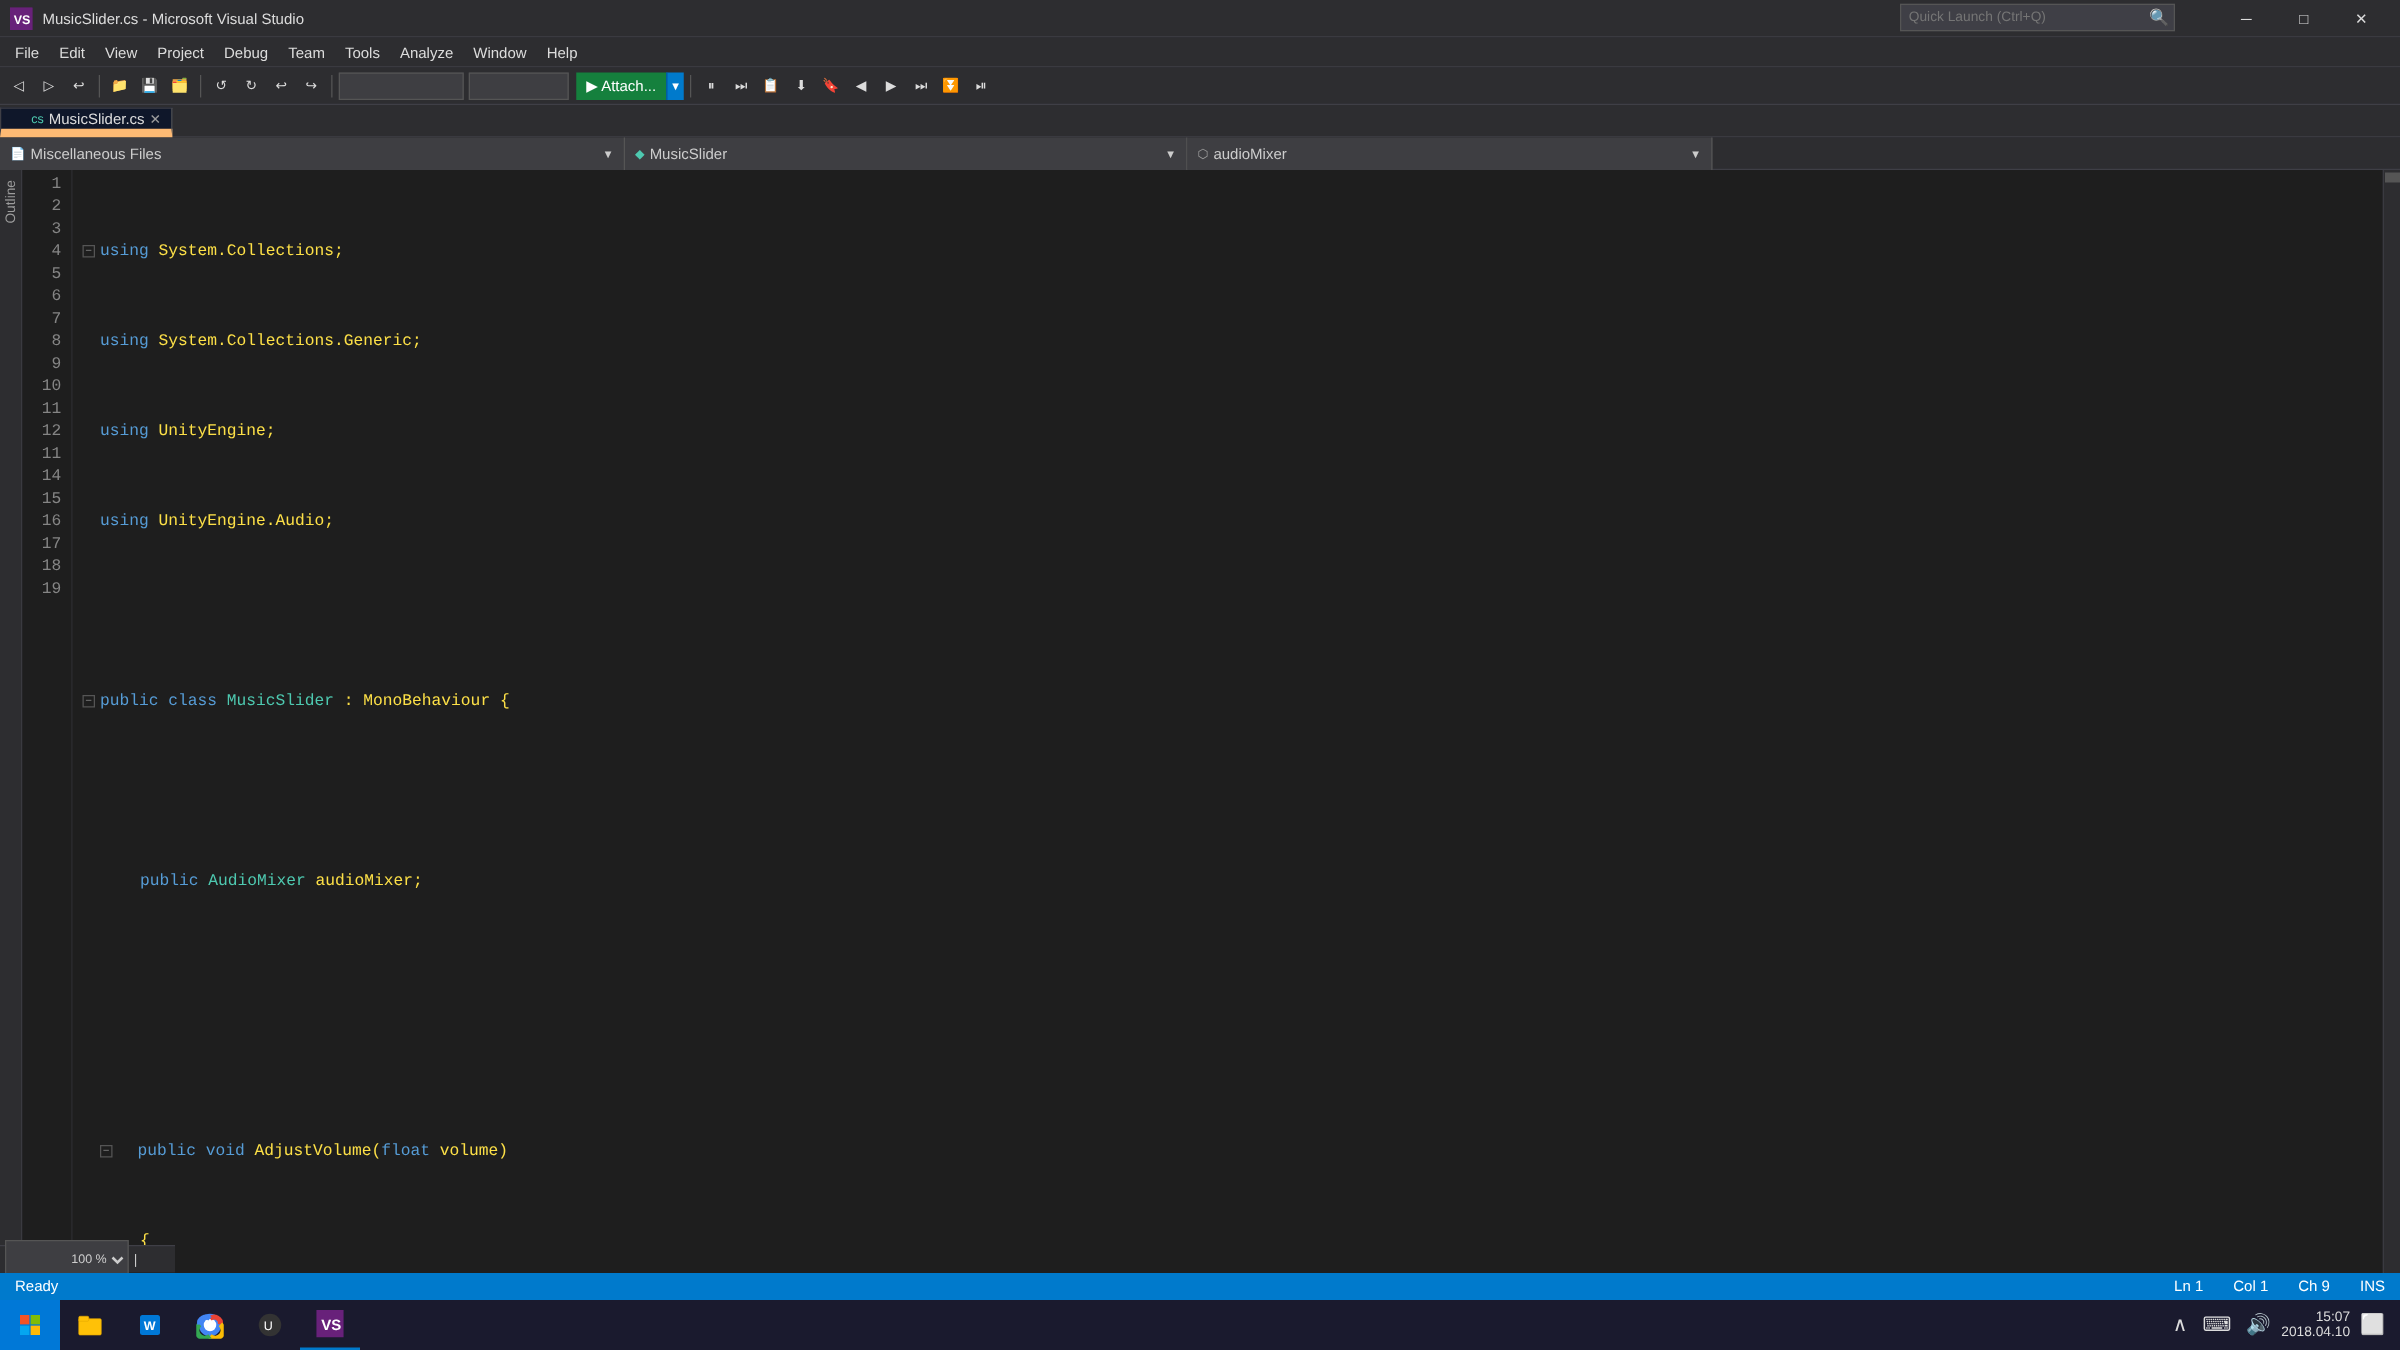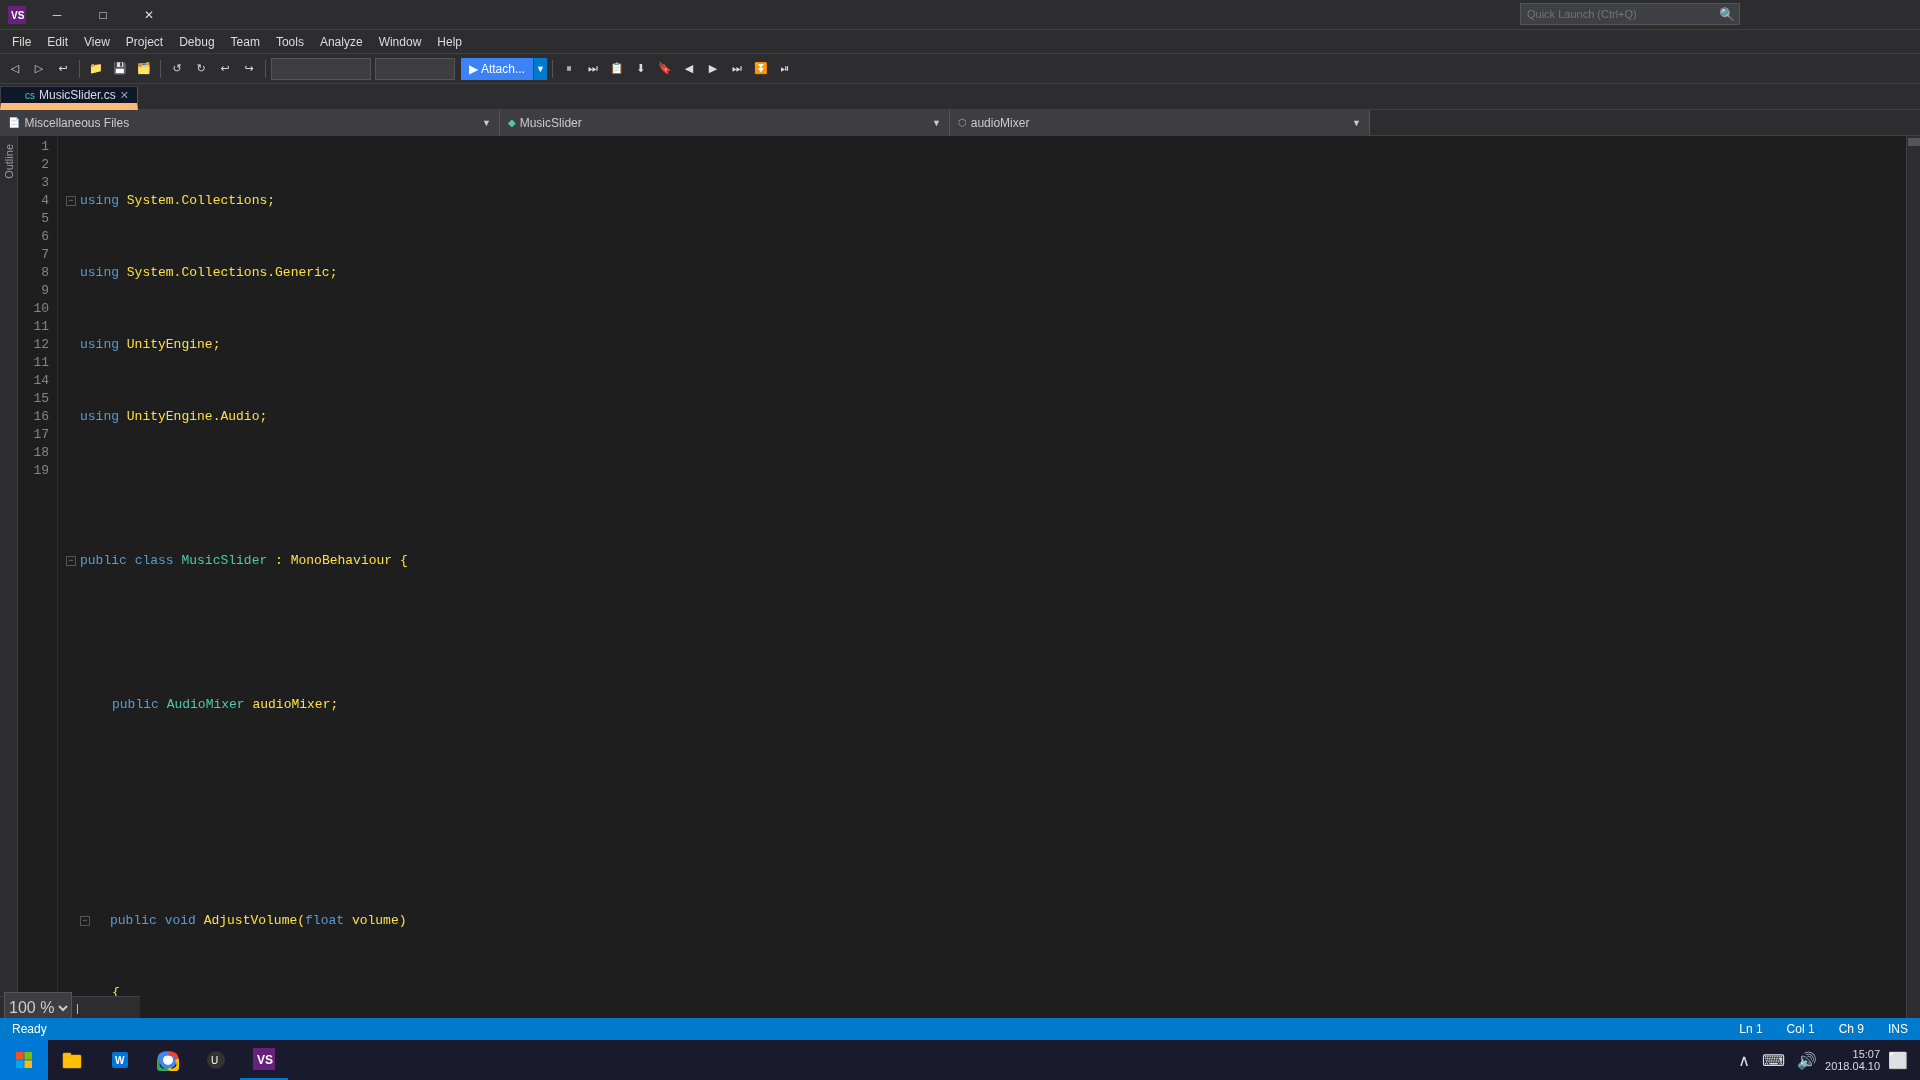--- a/index.html
+++ b/index.html
@@ -79,21 +79,21 @@
       gap: 2px;
     }
     .toolbar-btn {
       background: none; border: none; color: #dcdcdc;
       width: 22px; height: 22px; cursor: pointer; font-size: 11px;
       display: flex; align-items: center; justify-content: center;
       border: 1px solid transparent;
     }
     .toolbar-separator { width: 1px; height: 18px; background: #555; margin: 0 3px; }
     .toolbar-attach {
-      background: #3b82f6; border: none; color: white;
+      background: #15803d; border: none; color: white;
       padding: 2px 8px; font-size: 12px; cursor: pointer;
       display: flex; align-items: center; gap: 2px; height: 22px;
     }
     .toolbar-dropdown {
       background: none; border: none; border-left: 1px solid #005a9e;
       color: white; background: #007acc; height: 22px; width: 14px;
       cursor: pointer; font-size: 9px;
     }
 
     
@@ -299,20 +299,21 @@
 </head>
 <body>
 
 <div id="titlebar">
   <div class="vs-logo">
     <svg width="18" height="18" viewBox="0 0 18 18">
       <rect width="18" height="18" fill="#68217a"></rect>
       <text x="3" y="13" fill="white" font-size="10" font-weight="bold">VS</text>
     </svg>
   </div>
+  <span class="title-text">MusicSlider.cs - Microsoft Visual Studio</span>
 
   <div id="quicklaunch">
     <input type="text" style="background: rgb(63, 63, 70); border: 1px solid rgb(85, 85, 85); color: rgb(204, 204, 204); padding: 2px 12px 2px 6px; font-size: 11px; width: 220px; height: 22px;" placeholder="Quick Launch (Ctrl+Q)">
     <span style="position:absolute;right:4px;top:50%;transform:translateY(-50%);color:#ccc;">🔍</span>
   </div>
 
   <div class="title-controls">
     <button class="minimize-btn">─</button>
     <button class="restore-btn">□</button>
     <button class="close-btn">✕</button>
@@ -509,21 +510,21 @@
       </div>
     </div>
   </div>
 
   <div id="right-margin" style="width:14px;background:#2d2d30;border-left:1px solid #3f3f46;">
     <div style="width:12px;height:8px;background:#555;margin:0 auto;margin-top:2px;"></div>
   </div>
 </div>
 
 <div id="zoom-bar" style="position:fixed;bottom:62px;left:0;height:22px;display:flex;align-items:center;background:#2d2d30;padding:0 4px;font-size:11px;color:#ccc;border-top:1px solid #3f3f46;width:140px;">
-  <select style="background:#3e3e42;border:1px solid #555;color:#ccc;font-size:16px;height:32px;">
+  <select style="background:#3e3e42;border:1px solid #555;color:#ccc;font-size:10px;height:32px;padding-left:48px;">
     <option>100 %</option>
     <option>75 %</option>
     <option>125 %</option>
     <option>150 %</option>
   </select>
   <span style="margin-left:4px;cursor:pointer;">|</span>
 </div>
 
 <div id="statusbar">
   <div class="status-left">

